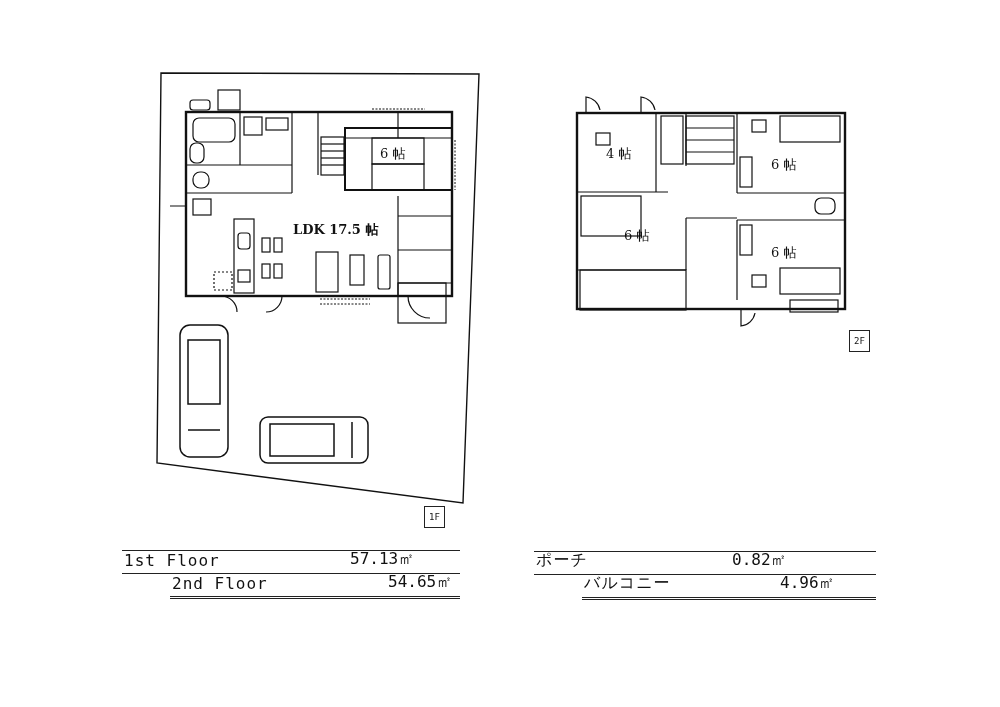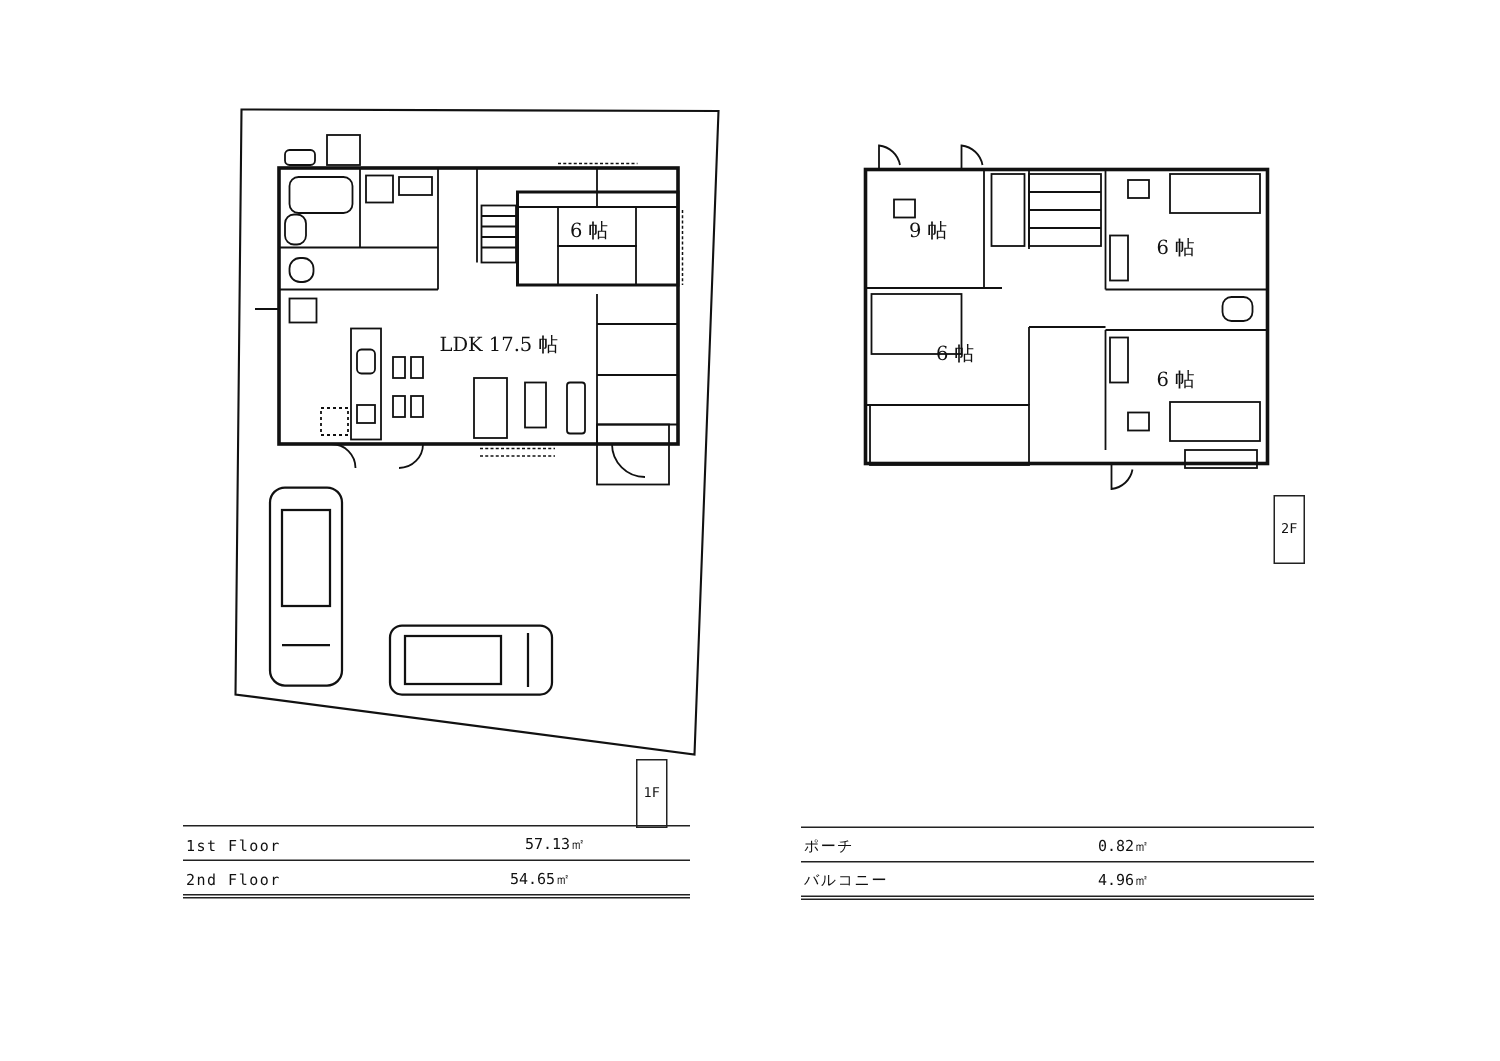--- a/index.html
+++ b/index.html
@@ -1,23 +1,23 @@
 <!DOCTYPE html>
 <html><head>
 <meta charset="utf-8">
 <style>
   html,body{margin:0;padding:0;background:#ffffff;}
   body{width:1000px;height:707px;position:relative;overflow:hidden;font-family:"DejaVu Sans Mono","Liberation Mono",monospace;color:#111;}
   svg{position:absolute;left:0;top:0;}
   .lbl{position:absolute;font-family:"DejaVu Serif","Liberation Serif",serif;font-size:13px;color:#111;white-space:nowrap;}
-  .lbl-big{font-weight:normal;}
-  .floor-tag{position:absolute;border:1.5px solid #222;font-size:9px;padding:16px 4px;line-height:12px;height:12px;text-align:center;font-family:"DejaVu Sans Mono",monospace;}
-  .area-table{position:absolute;font-size:10px;font-family:"DejaVu Sans Mono","Liberation Mono",monospace;}
+  .lbl-big{font-weight:bold;}
+  .floor-tag{position:absolute;border:1.5px solid #222;font-size:9px;padding:4px 4px;line-height:12px;height:12px;text-align:center;font-family:"DejaVu Sans Mono",monospace;}
+  .area-table{position:absolute;font-size:16px;font-family:"DejaVu Sans Mono","Liberation Mono",monospace;}
   .area-table .row{position:relative;height:22px;border-bottom:1.5px solid #222;}
-  .area-table .row.double{border-bottom:3px double #222;}
+  .area-table .row.double{border-bottom:3px double #222;margin-left:48px;}
   .area-table .top{border-top:1.5px solid #222;height:0;}
   .area-table .k{position:absolute;left:2px;bottom:3px;letter-spacing:1px;}
   .area-table .v{position:absolute;bottom:3px;}
 </style>
 </head>
 <body>
 
 <svg width="1000" height="707" viewBox="0 0 1000 707">
   <g fill="none" stroke="#111" stroke-width="1.3">
 
@@ -144,21 +144,21 @@
       <path d="M586,113 L586,97 A16,16 0 0 1 600,110"></path>
       <path d="M641,113 L641,97 A16,16 0 0 1 655,110"></path>
       <path d="M741,310 L741,326 A16,16 0 0 0 755,313"></path>
     </g>
   </g>
 </svg>
 
 <div class="lbl lbl-big" style="left:293px;top:221px;">LDK 17.5 帖</div>
 <div class="lbl" style="left:380px;top:145px;">6 帖</div>
 
-<div class="lbl" style="left:606px;top:145px;">9 帖</div>
+<div class="lbl" style="left:606px;top:145px;">4 帖</div>
 <div class="lbl" style="left:771px;top:156px;">6 帖</div>
 <div class="lbl" style="left:624px;top:227px;">6 帖</div>
 <div class="lbl" style="left:771px;top:244px;">6 帖</div>
 
 <div class="floor-tag" style="left:424px;top:506px;">1F</div>
 <div class="floor-tag" style="left:849px;top:330px;">2F</div>
 
 <div class="area-table" style="left:122px;top:550px;width:338px;">
   <div class="top"></div>
   <div class="row">

